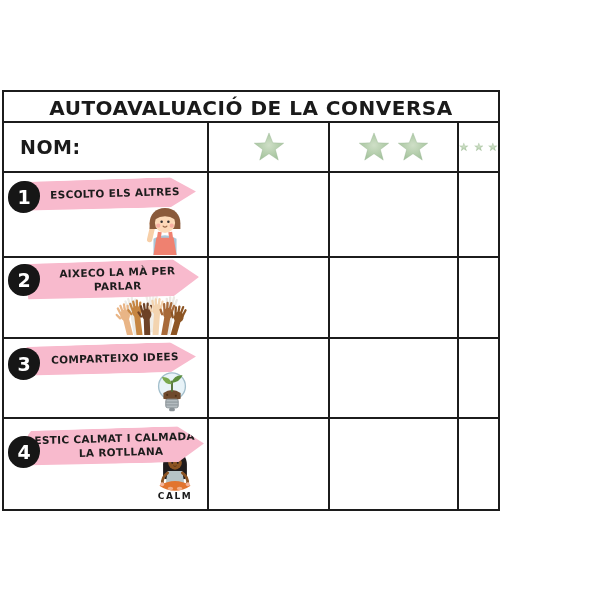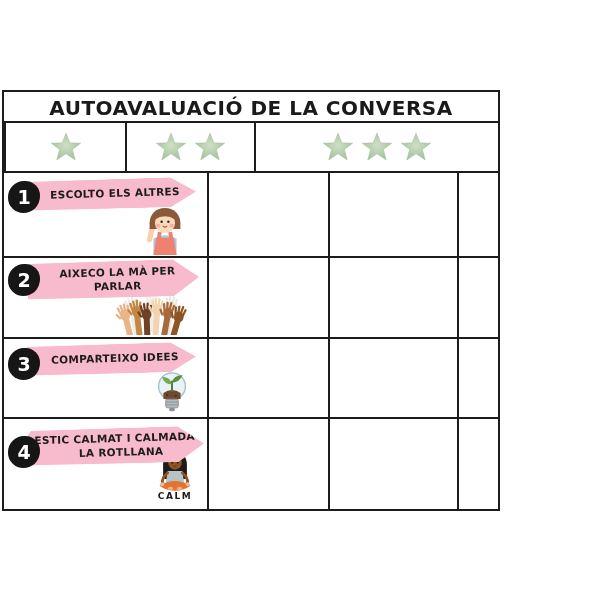--- a/index.html
+++ b/index.html
@@ -82,20 +82,23 @@
   </defs>
 </svg>
 
 <div class="sheet">
 
   <div class="row title-row">
     <div class="title-text">AUTOAVALUACIÓ DE LA CONVERSA</div>
   </div>
 
   <div class="row header-row">
+    <div class="cell c0 name-cell">
+      <span class="name-text">NOM:</span>
+    </div>
     <div class="cell c1 star-cell">
       <svg class="star">
           <use href="#star-sym"></use>
         </svg>
     </div>
     <div class="cell c2 star-cell">
       <svg class="star">
           <use href="#star-sym"></use>
         </svg>
       <svg class="star">

